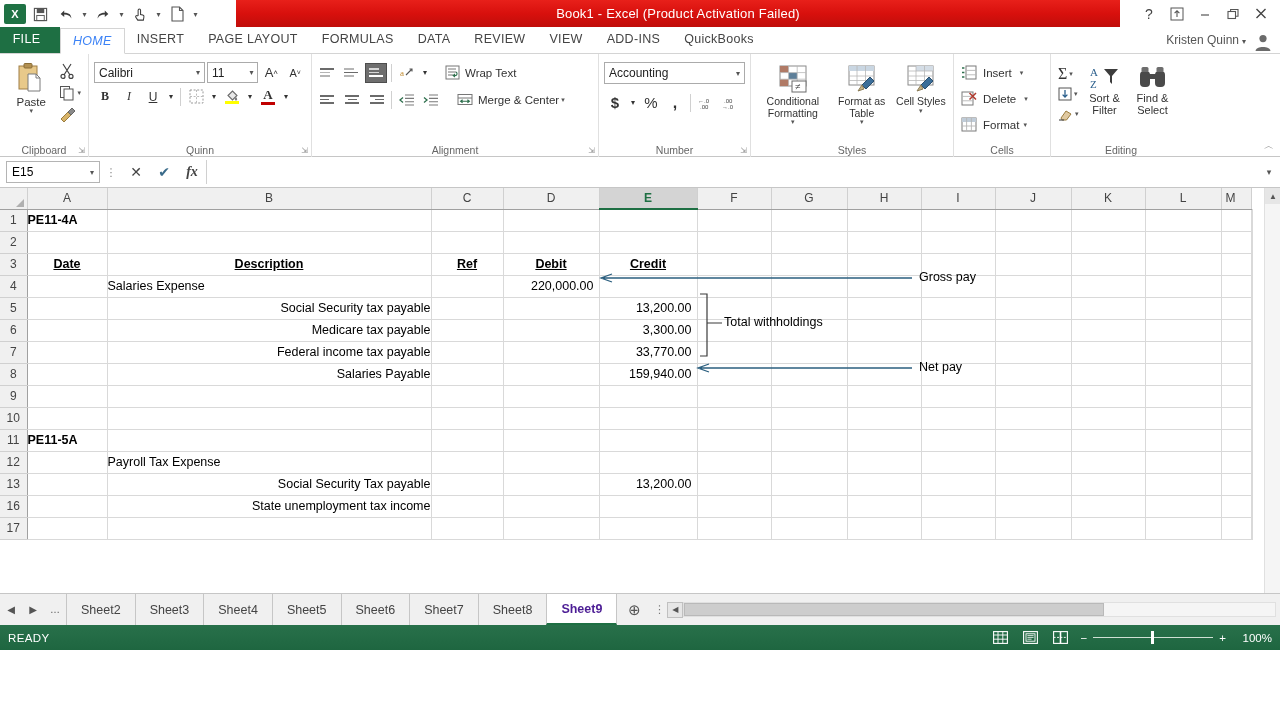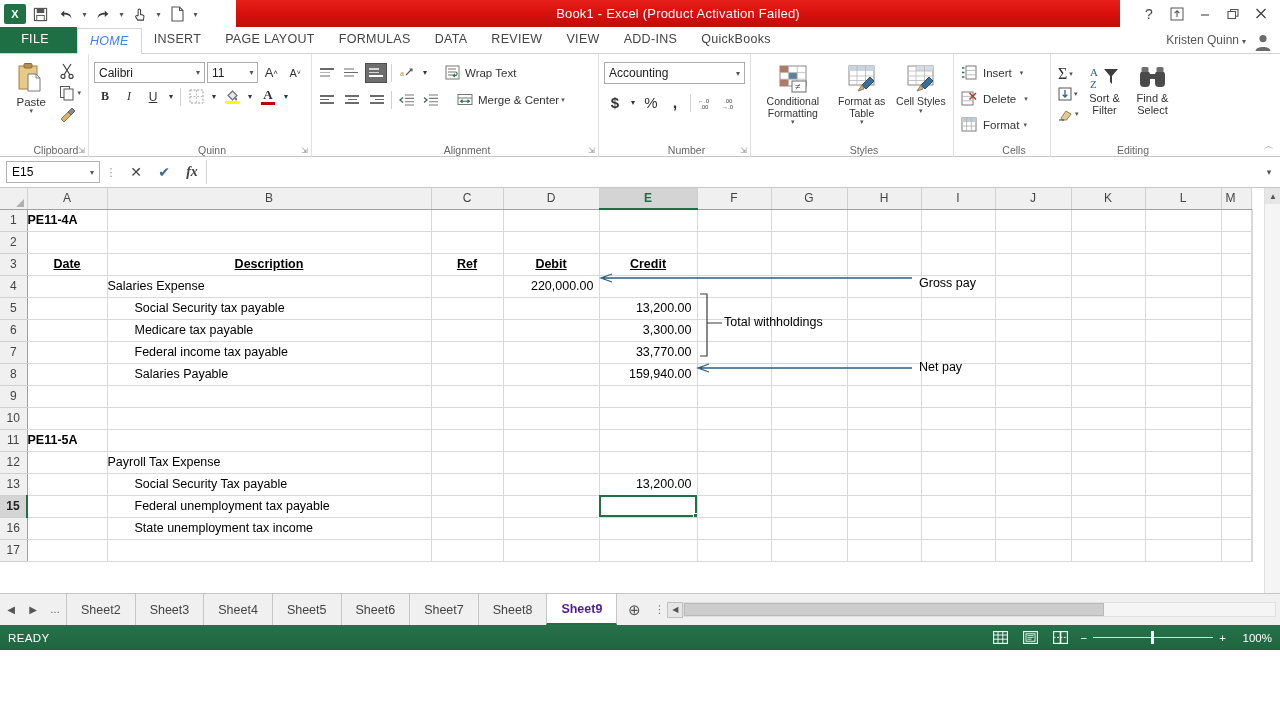--- a/index.html
+++ b/index.html
@@ -21,31 +21,31 @@
     background: linear-gradient(180deg,#e8201a 0%, #d8100d 50%, #c00d0a 100%);
     display:flex; align-items:center; justify-content:center;
   }
   .titlebar-red .t { color:#fff; font-size:13px; letter-spacing:.2px; }
   .wctl { position:absolute; right:0; top:0; height:27px; display:flex; align-items:center; gap:2px; padding-right:6px;}
   .wctl .b { width:26px; height:24px; display:flex; align-items:center; justify-content:center; font-size:14px; color:#444; }
 
   
   .tabbar { height:26px; background:#fff; display:flex; align-items:flex-end; position:relative; border-bottom:1px solid #d4d4d4;}
   .tab { padding:4px 12px 5px; font-size:12.5px; color:#444; height:26px; line-height:17px; letter-spacing:.3px;}
-  .tab.file { background:#1e6f43; color:#fff; font-weight:normal; width:77px; text-align:center; padding-left:0; padding-right:7px; }
+  .tab.file { background:#1e6f43; color:#fff; font-weight:normal; width:60px; text-align:center; padding-left:0; padding-right:7px; }
   .tab.active { background:#fff; border:1px solid #d4d4d4; border-bottom:1px solid #fff; margin-bottom:-1px; color:#3b82f6;font-style:italic;}
   .user { position:absolute; right:34px; top:5px; font-size:12px; color:#555;}
   .user .cv { font-size:8px; margin-left:3px; }
   .avatar { position:absolute; right:4px; top:2px; width:26px; height:24px; display:flex; align-items:center; justify-content:center;}
   .avatar svg { width:20px; height:20px;}
 
   
   .ribbon { height:103px; background:#fff; border-bottom:1px solid #c6c6c6; display:flex; position:relative; }
   .rgroup { position:relative; height:103px; padding:3px 5px 0; display:flex; flex-direction:column; border-right:1px solid #e0e0e0;}
-  .rgroup .gname { position:absolute; bottom:1px; left:12px; width:100%; text-align:center; font-size:10.5px; color:#666; }
+  .rgroup .gname { position:absolute; bottom:1px; left:0; width:100%; text-align:center; font-size:10.5px; color:#666; }
   .rgroup .gdial { position:absolute; bottom:2px; right:3px; font-size:8px; color:#888;}
   .gbody { display:flex; }
 
   .bigbtn { width:56px; display:flex; flex-direction:column; align-items:center; padding-top:4px; }
   .bigbtn .lbl { font-size:11.5px; color:#333; margin-top:1px;}
   .bigbtn .arr { font-size:7px; color:#555; margin-top:-1px;}
 
   .smallcol { display:flex; flex-direction:column; justify-content:flex-start; padding-top:4px; gap:3px;}
   .smbtn { display:flex; align-items:center; gap:2px; height:19px; padding:0 2px; font-size:11.5px; color:#333;}
   .smbtn .arr { font-size:7px; color:#555;}
@@ -88,21 +88,21 @@
   .rowhdr { width:27px; height:22px; background:#f0f0f0; border-right:1px solid #a0a0a0; border-bottom:1px solid #d0d0d0;
             font-size:12px; color:#444; text-align:center; vertical-align:middle; font-weight:normal;}
   .rowhdr.sel { background:#d4d4d4; color:#222; font-weight:bold; border-right:2px solid #1e6f43;}
 
   td.cell { height:22px; border-right:1px solid #d9d9d9; border-bottom:1px solid #d9d9d9;
             font-size:12.5px; color:#000; vertical-align:middle; padding:0 3px; overflow:hidden; white-space:nowrap;}
   td.cell.r { text-align:right; padding-right:5px;}
   td.cell.c { text-align:center;}
   td.cell.b { font-weight:bold;}
   td.cell.u { text-decoration:underline; font-weight:bold; text-align:center;}
-  td.cell.ind { padding-left:27px;}
+  td.cell.ind { padding-left:27px;text-align:right;}
   td.cell.active { outline:2px solid #1e7145; outline-offset:-2px; position:relative;}
   td.cell.active:after { content:""; position:absolute; right:-3px; bottom:-3px; width:5px; height:5px;
                           background:#1e7145; border:1px solid #fff;}
 
   .annot { position:absolute; font-size:12.5px; color:#000; white-space:nowrap; }
   .ovl { position:absolute; left:0; top:0; width:100%; height:100%; pointer-events:none;}
 
   
   .sheetbar { height:32px; background:#f0f0f0; border-top:1px solid #c6c6c6; display:flex; align-items:stretch; position:relative;}
   .navbtns { display:flex; align-items:center; padding:0 4px; gap:8px; color:#555; font-size:10px;}
@@ -826,37 +826,20 @@
             <td class="cell"></td>
             <td class="cell"></td>
             <td class="cell"></td>
             <td class="cell"></td>
             <td class="cell"></td>
             <td class="cell"></td>
             <td class="cell"></td>
             <td class="cell"></td>
           </tr>
           <tr>
-            <th class="rowhdr sel">15</th>
-            <td class="cell"></td>
-            <td class="cell ind">Federal unemployment tax payable</td>
-            <td class="cell c"></td>
-            <td class="cell r"></td>
-            <td class="cell r active"></td>
-            <td class="cell"></td>
-            <td class="cell"></td>
-            <td class="cell"></td>
-            <td class="cell"></td>
-            <td class="cell"></td>
-            <td class="cell"></td>
-            <td class="cell"></td>
-            <td class="cell"></td>
-            <td class="cell"></td>
-          </tr>
-          <tr>
             <th class="rowhdr">16</th>
             <td class="cell"></td>
             <td class="cell ind">State unemployment tax income</td>
             <td class="cell c"></td>
             <td class="cell r"></td>
             <td class="cell r"></td>
             <td class="cell"></td>
             <td class="cell"></td>
             <td class="cell"></td>
             <td class="cell"></td>
@@ -888,21 +871,21 @@
 
     <div class="ovl">
       <svg width="1280" height="405" style="position:absolute;left:0;top:0">
 
         <path d="M912 90 L603 90 M612 86 L601 90 L612 94" stroke="#2b5f7f" stroke-width="1.3" fill="none"></path>
 
         <path d="M912 180 L700 180 M709 176 L698 180 L709 184" stroke="#2b5f7f" stroke-width="1.3" fill="none"></path>
 
         <path d="M700 106 L707 106 L707 168 L700 168 M707 135 L715 135 M715 135 L722 135" stroke="#3b3b3b" stroke-width="1.2" fill="none"></path>
       </svg>
-      <div class="annot" style="left:919px; top:88px;text-align:right;">Gross pay</div>
+      <div class="annot" style="left:919px; top:82px;text-align:right;">Gross pay</div>
       <div class="annot" style="left:724px; top:127px;">Total withholdings</div>
       <div class="annot" style="left:919px; top:172px;">Net pay</div>
 
     </div>
 
     <div class="vscroll">
       <div class="vsbtn">▲</div>
     </div>
   </div>
 

